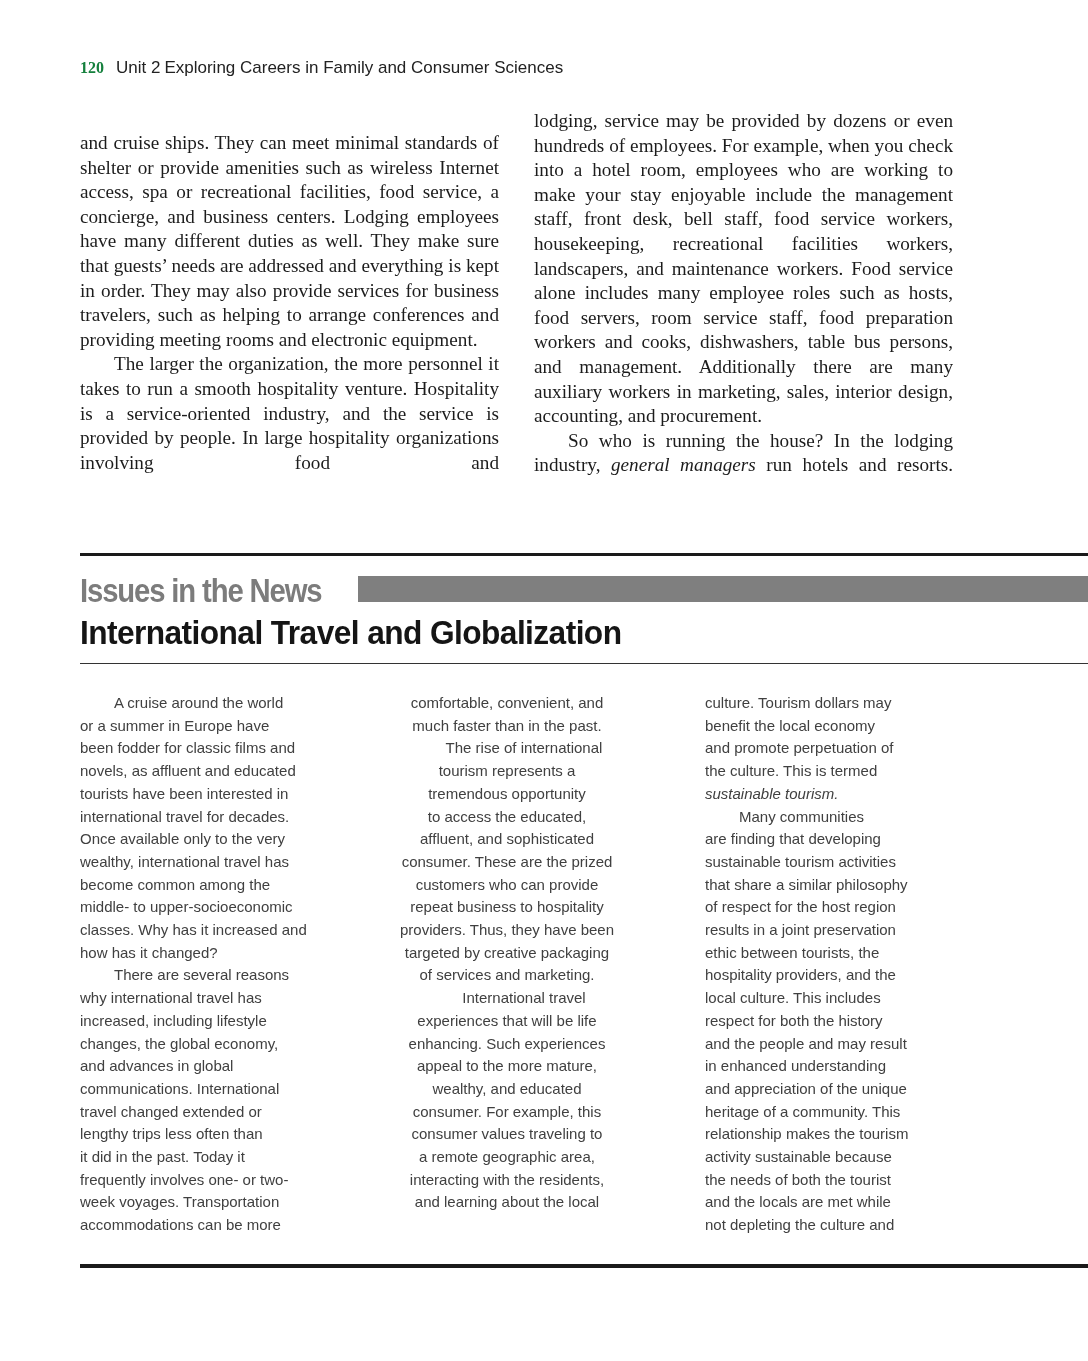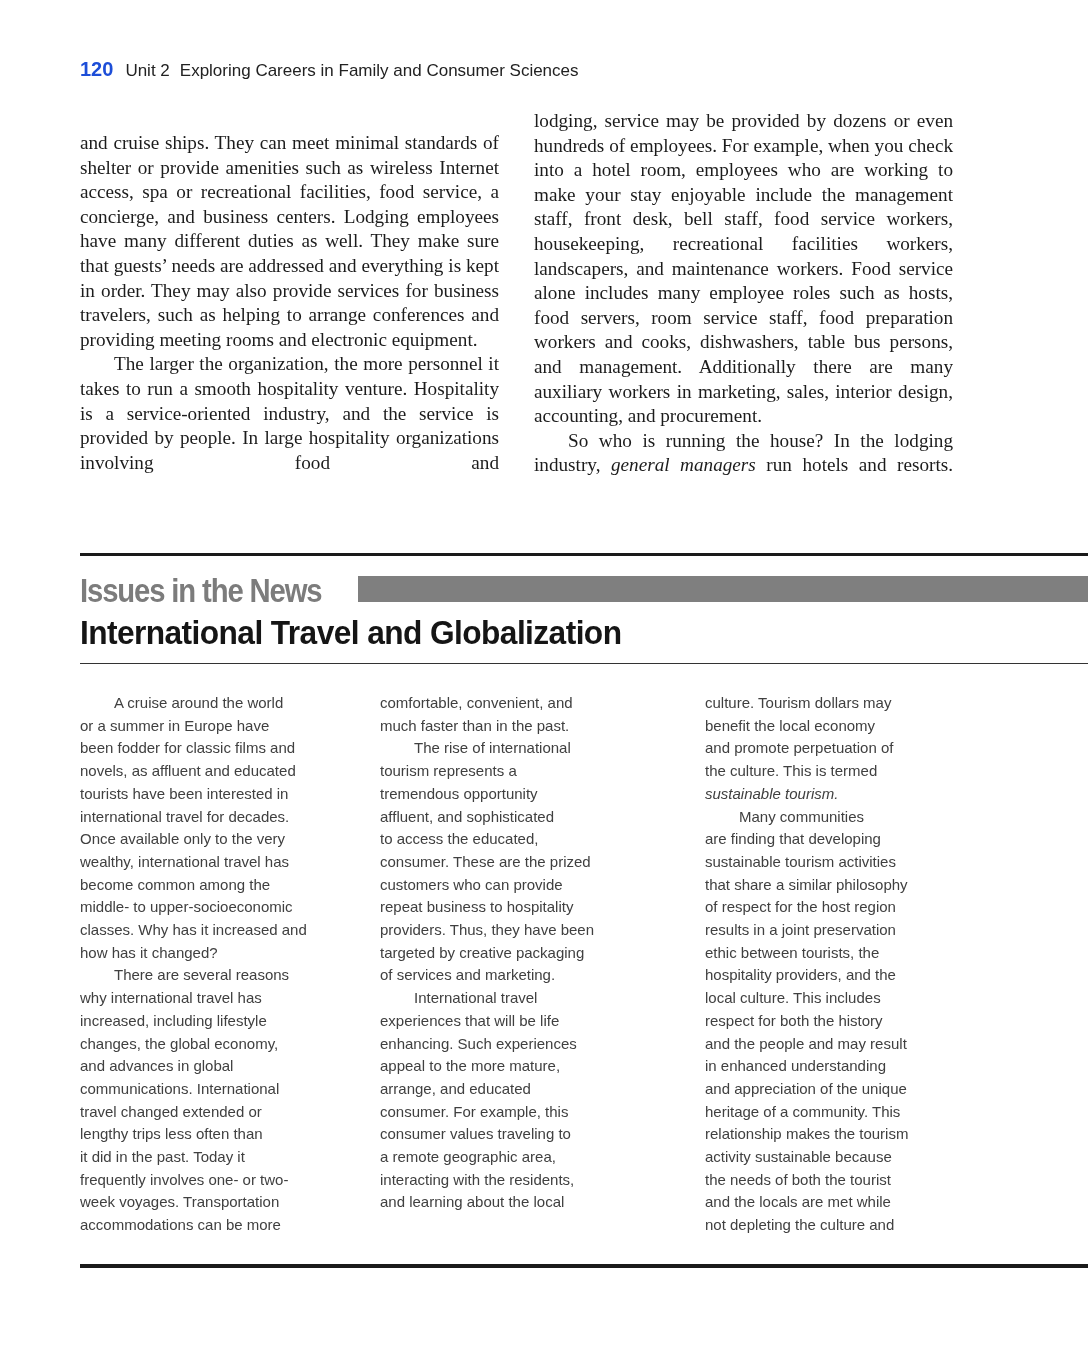--- a/index.html
+++ b/index.html
@@ -18,26 +18,27 @@
       position: absolute;
       left: 80px;
       top: 58px;
       font-family: "Liberation Sans", sans-serif;
       font-size: 17px;
       color: #222;
       white-space: nowrap;
     }
     .running-head .page-num {
       font-weight: bold;
-      font-size: 20px;
-      color: #1d4ed8;
+      font-size: 16px;
+      color: #15803d;
       margin-right: 12px;
+      font-family: Liberation Serif, serif;
     }
     .running-head .unit {
-      margin-right: 10px;
+      margin-right: 4px;
     }
     
     .serif-col {
       position: absolute;
       top: 109px;
       width: 419px;
       font-family: "Liberation Serif", serif;
       font-size: 19.2px;
       line-height: 24.6px;
       text-align: justify;
@@ -115,21 +116,21 @@
       position: absolute;
       top: 692px;
       width: 290px;
       font-family: "Liberation Sans", sans-serif;
       font-size: 15px;
       line-height: 22.7px;
       color: #404040;
       white-space: pre-line;
     }
     .sans-col.c1 { left: 80px; }
-    .sans-col.c2 { left: 380px; }
+    .sans-col.c2 { left: 362px; text-align: center; }
     .sans-col.c3 { left: 705px; }
     .sans-col .line {
       display: block;
       white-space: nowrap;
     }
     .sans-col .line.indent {
       padding-left: 34px;
     }
     .rule-bottom {
       position: absolute;
@@ -188,33 +189,33 @@
     <span class="line">frequently involves one- or two-</span>
     <span class="line">week voyages. Transportation</span>
     <span class="line">accommodations can be more</span>
   </div>
 <div class="sans-col c2" style="white-space: normal;">
     <span class="line">comfortable, convenient, and</span>
     <span class="line">much faster than in the past.</span>
     <span class="line indent">The rise of international</span>
     <span class="line">tourism represents a</span>
     <span class="line">tremendous opportunity</span>
+    <span class="line">to access the educated,</span>
     <span class="line">affluent, and sophisticated</span>
-    <span class="line">to access the educated,</span>
     <span class="line">consumer. These are the prized</span>
     <span class="line">customers who can provide</span>
     <span class="line">repeat business to hospitality</span>
     <span class="line">providers. Thus, they have been</span>
     <span class="line">targeted by creative packaging</span>
     <span class="line">of services and marketing.</span>
     <span class="line indent">International travel</span>
     <span class="line">experiences that will be life</span>
     <span class="line">enhancing. Such experiences</span>
     <span class="line">appeal to the more mature,</span>
-    <span class="line">arrange, and educated</span>
+    <span class="line">wealthy, and educated</span>
     <span class="line">consumer. For example, this</span>
     <span class="line">consumer values traveling to</span>
     <span class="line">a remote geographic area,</span>
     <span class="line">interacting with the residents,</span>
     <span class="line">and learning about the local</span>
   </div>
 <div class="sans-col c3" style="white-space: normal;">
     <span class="line">culture. Tourism dollars may</span>
     <span class="line">benefit the local economy</span>
     <span class="line">and promote perpetuation of</span>

